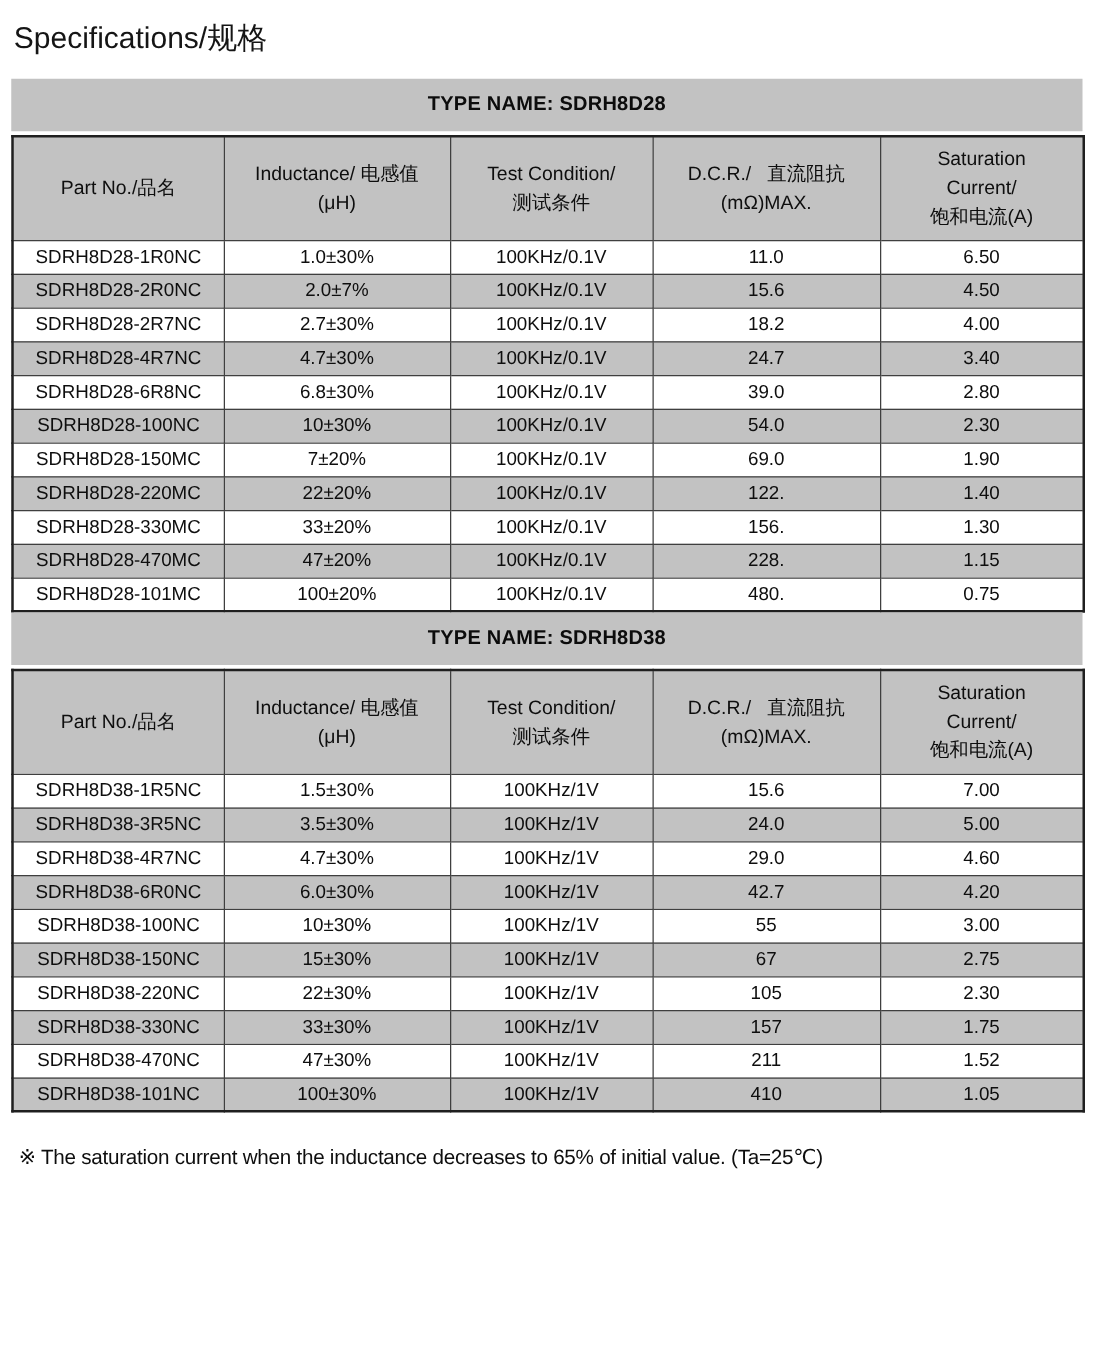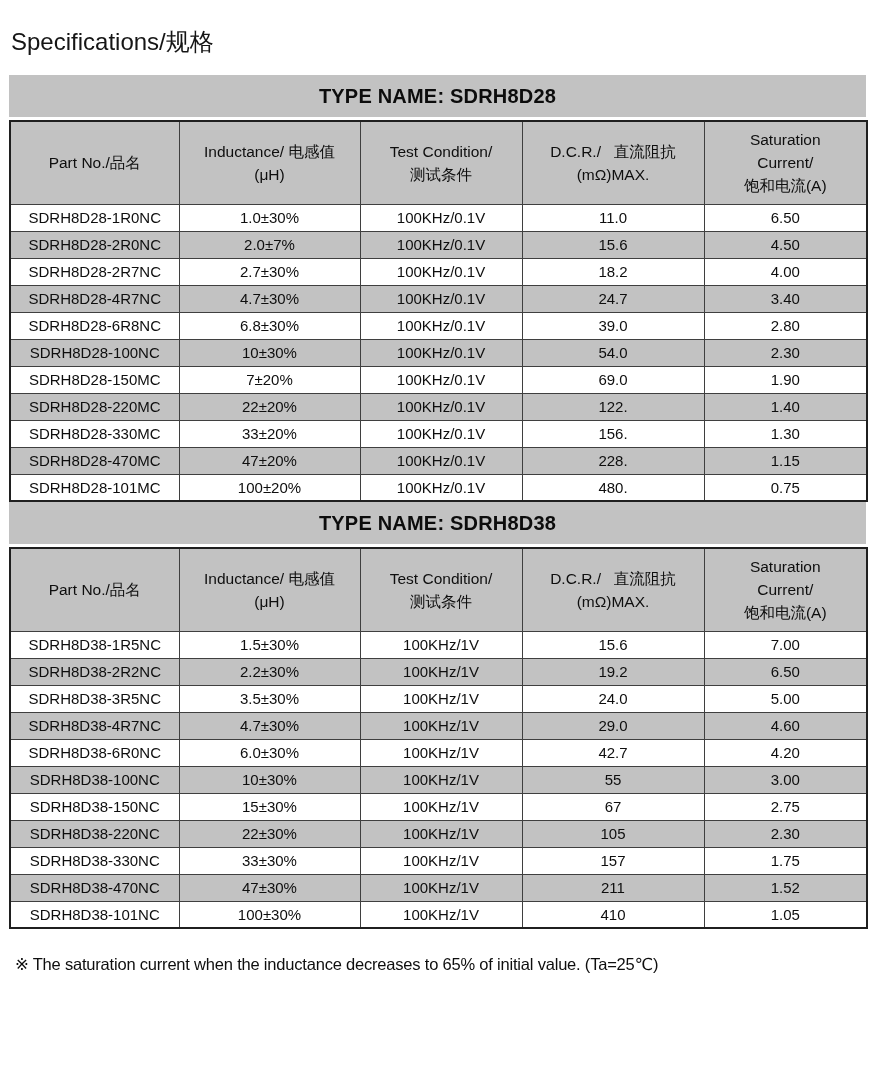--- a/index.html
+++ b/index.html
@@ -11,33 +11,33 @@
   }
   .page {
     width: 875px;
     height: 1081px;
     padding: 12px 9px 0 9px;
     overflow: hidden;
   }
   .page-title {
     font-size: 24px;
     font-weight: 400;
-    margin: 14px 0 17px 2px;
+    margin: 2px 0 17px 2px;
     color: #151515;
   }
   .spec-block { width: 857px; }
   .spec-block + .spec-block { }
   .table-title {
     width: 857px;
     height: 42px;
     background: #c2c2c2;
     display: flex;
     align-items: center;
     justify-content: center;
-    font-size: 20px;
+    font-size: 16px;
     font-weight: 700;
     letter-spacing: 0.2px;
     margin-bottom: 3px;
     color: #0c0c0c;
   }
   table.spec-table {
     width: 857px;
     border-collapse: collapse;
     table-layout: fixed;
     border: 2px solid #1f1f1f;
@@ -209,27 +209,20 @@
       </thead>
       <tbody>
           <tr>
             <td>SDRH8D38-1R5NC</td>
             <td>1.5±30%</td>
             <td>100KHz/1V</td>
             <td>15.6</td>
             <td>7.00</td>
           </tr>
           <tr>
-            <td>SDRH8D38-2R2NC</td>
-            <td>2.2±30%</td>
-            <td>100KHz/1V</td>
-            <td>19.2</td>
-            <td>6.50</td>
-          </tr>
-          <tr>
             <td>SDRH8D38-3R5NC</td>
             <td>3.5±30%</td>
             <td>100KHz/1V</td>
             <td>24.0</td>
             <td>5.00</td>
           </tr>
           <tr>
             <td>SDRH8D38-4R7NC</td>
             <td>4.7±30%</td>
             <td>100KHz/1V</td>

